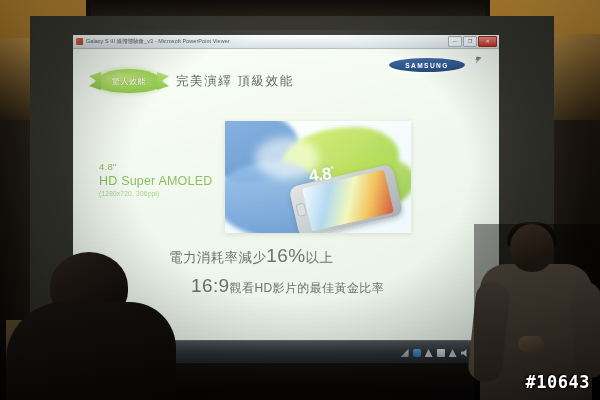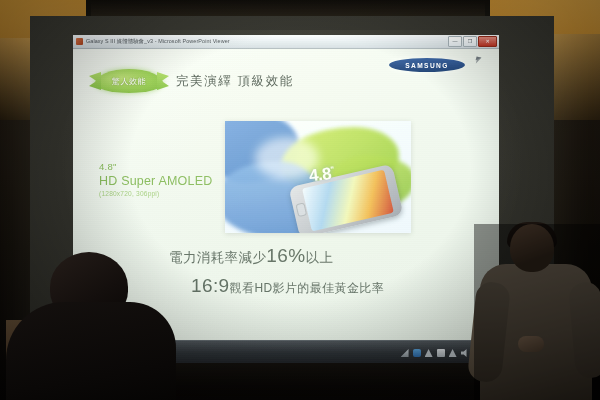--- a/index.html
+++ b/index.html
@@ -283,13 +283,14 @@
   <div class="person p-right">
     <div class="pr-body"></div>
     <div class="pr-arm-l"></div>
     <div class="pr-arm-r"></div>
     <div class="pr-hair"></div>
     <div class="pr-head"></div>
     <div class="pr-hand"></div>
     <div class="dim"></div>
   </div>
 
+  <div class="wm">#10643</div>
 </div>
 
 </body></html>

